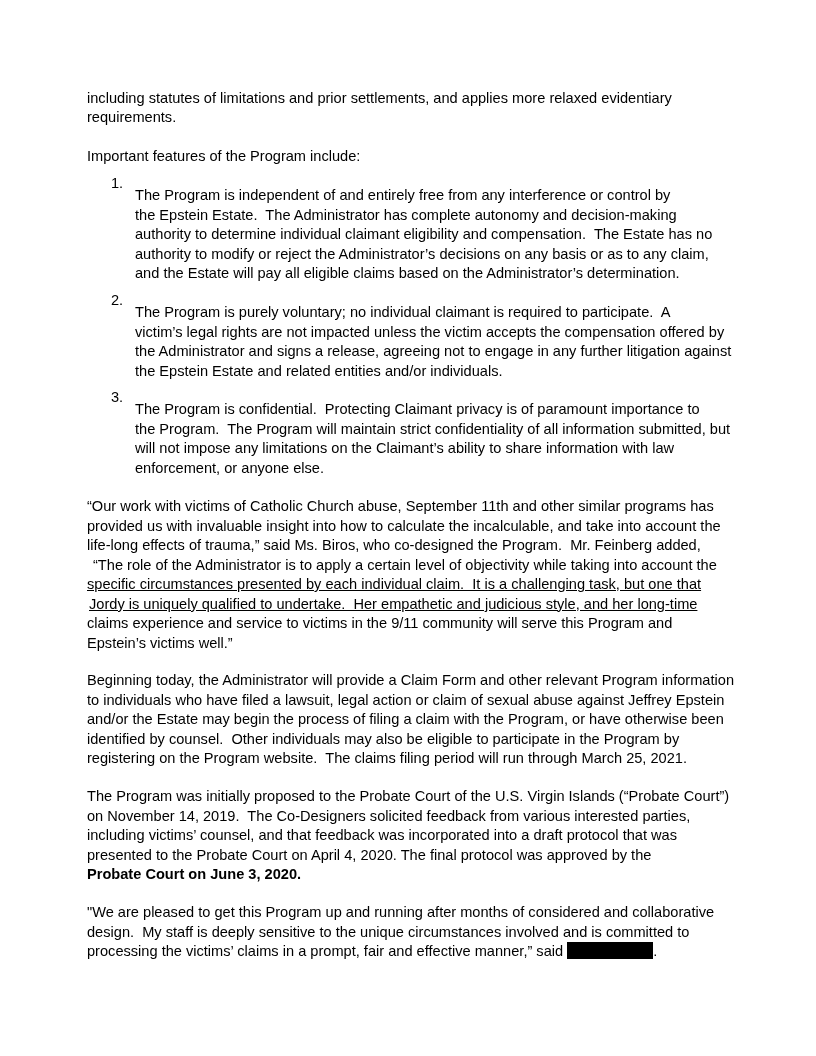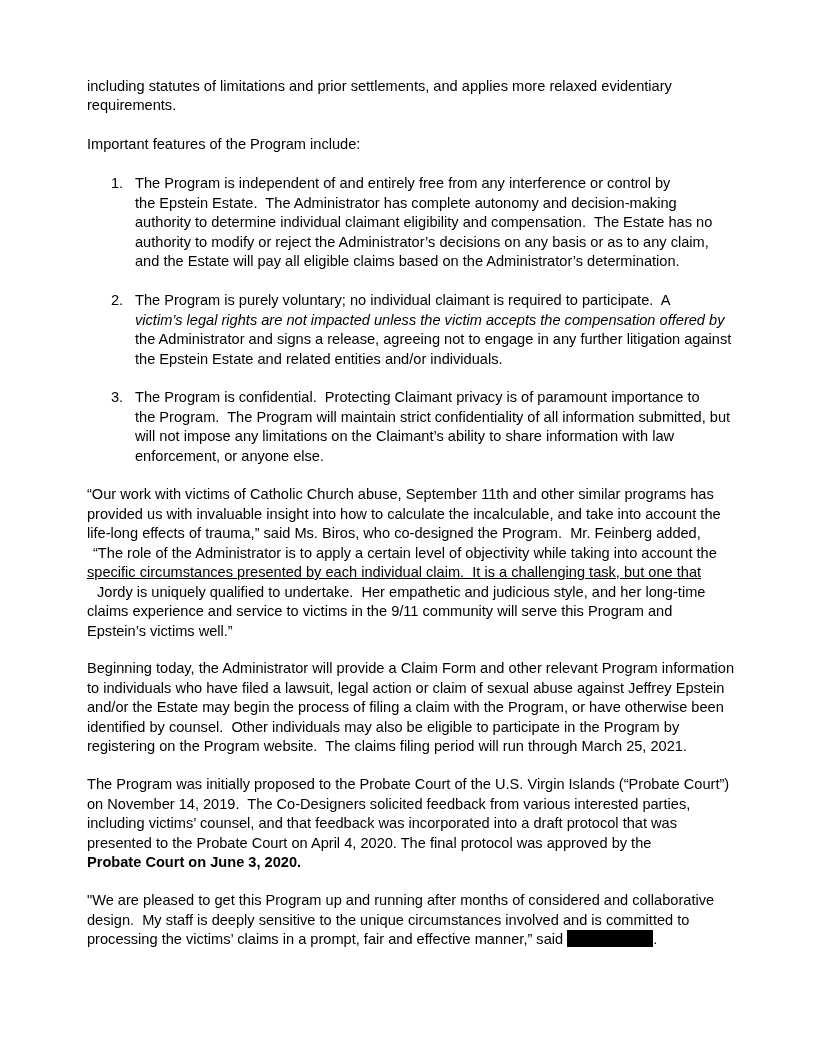--- a/index.html
+++ b/index.html
@@ -1,18 +1,18 @@
 <!DOCTYPE html>
 <html><head>
 <meta charset="utf-8">
 <style>
   html, body { margin: 0; padding: 0; background: #ffffff; }
   body { width: 816px; height: 1056px; position: relative; overflow: hidden;
          font-family: "Liberation Sans", sans-serif; color: #000; font-size: 14.6px; }
-  .line { position: absolute; white-space: pre; line-height: 19.5px; }
+  .line { position: absolute; white-space: pre; line-height: 19.5px; margin-top: 12px; }
   .b { font-weight: normal; }
   .num { position: absolute; white-space: pre; line-height: 19.5px; }
   .redact { display: inline-block; width: 86px; height: 17px; background: #000; vertical-align: -3px; }
 </style>
 </head>
 <body>
 
 <div id="page">
   <div class="line" style="left:87px;top:77px;">including statutes of limitations and prior settlements, and applies more relaxed evidentiary</div>
   <div class="line" style="left:87px;top:96px;">requirements.</div>
@@ -21,36 +21,36 @@
 
   <div id="features">
       <div class="num" style="left: 111px; top: 174px;">1.</div>
       <div class="line" style="left: 135px; top: 174px;"><span class="b">The Program is independent of and entirely free from any interference or control by</span></div>
       <div class="line" style="left: 135px; top: 193.5px;"><span class="b">the Epstein Estate.</span><span>  The Administrator has complete autonomy and decision-making</span></div>
       <div class="line" style="left: 135px; top: 213px;"><span>authority to determine individual claimant eligibility and compensation.  The Estate has no</span></div>
       <div class="line" style="left: 135px; top: 232.5px;"><span>authority to modify or reject the Administrator’s decisions on any basis or as to any claim,</span></div>
       <div class="line" style="left: 135px; top: 252px;"><span>and the Estate will pay all eligible claims based on the Administrator’s determination.</span></div>
       <div class="num" style="left: 111px; top: 291px;">2.</div>
       <div class="line" style="left: 135px; top: 291px;"><span class="b">The Program is purely voluntary</span><span>; no individual claimant is required to participate.  A</span></div>
-      <div class="line" style="left: 135px; top: 310.5px; font-style: italic;"><span>victim’s legal rights are not impacted unless the victim accepts the compensation offered by</span></div>
+      <div class="line" style="left: 135px; top: 310.5px;"><span>victim’s legal rights are not impacted unless the victim accepts the compensation offered by</span></div>
       <div class="line" style="left: 135px; top: 330px;"><span>the Administrator and signs a release, agreeing not to engage in any further litigation against</span></div>
       <div class="line" style="left: 135px; top: 349.5px;"><span>the Epstein Estate and related entities and/or individuals.</span></div>
       <div class="num" style="left: 111px; top: 388px;">3.</div>
       <div class="line" style="left: 135px; top: 388px;"><span class="b">The Program is confidential.</span><span>  Protecting Claimant privacy is of paramount importance to</span></div>
       <div class="line" style="left: 135px; top: 407.5px;"><span>the Program.  The Program will maintain strict confidentiality of all information submitted, but</span></div>
       <div class="line" style="left: 135px; top: 427px;"><span>will not impose any limitations on the Claimant’s ability to share information with law</span></div>
       <div class="line" style="left: 135px; top: 446.5px;"><span>enforcement, or anyone else.</span></div>
     </div>
   <div id="quote">
       <div class="line" style="left: 87px; top: 485px;"><span>“Our work with victims of Catholic Church abuse, September 11th and other similar programs has</span></div>
       <div class="line" style="left: 87px; top: 504.5px;"><span>provided us with invaluable insight into how to calculate the incalculable, and take into account the</span></div>
       <div class="line" style="left: 87px; top: 524px;"><span>life-long effects of trauma,” </span><span class="b">said Ms. Biros</span><span>, who co-designed the Program</span><span class="b">.  Mr. Feinberg added,</span></div>
       <div class="line" style="left: 93px; top: 543.5px;"><span>“The role of the Administrator is to apply a certain level of objectivity while taking into account the</span></div>
       <div class="line" style="left: 87px; top: 563px; text-decoration: underline;"><span>specific circumstances presented by each individual claim.  It is a challenging task, but one that</span></div>
-      <div class="line" style="left: 97px; top: 582.5px;"><span>Jordy is uniquely qualified to undertake.  Her empathetic and judicious style, and her long-time</span></div>
+      <div class="line" style="left: 89px; top: 582.5px; text-decoration: underline;"><span>Jordy is uniquely qualified to undertake.  Her empathetic and judicious style, and her long-time</span></div>
       <div class="line" style="left: 87px; top: 602px;"><span>claims experience and service to victims in the 9/11 community will serve this Program and</span></div>
       <div class="line" style="left: 87px; top: 621.5px;"><span>Epstein’s victims well.”</span></div>
     </div>
   <div id="claim">
       <div class="line" style="left: 87px; top: 659px;">Beginning today, the Administrator will provide a Claim Form and other relevant Program information</div>
       <div class="line" style="left: 87px; top: 678.5px;">to individuals who have filed a lawsuit, legal action or claim of sexual abuse against Jeffrey Epstein</div>
       <div class="line" style="left: 87px; top: 698px;">and/or the Estate may begin the process of filing a claim with the Program, or have otherwise been</div>
       <div class="line" style="left: 87px; top: 717.5px;">identified by counsel.  Other individuals may also be eligible to participate in the Program by</div>
       <div class="line" style="left: 87px; top: 737px;">registering on the Program website.  The claims filing period will run through March 25, 2021.</div>
     </div>

